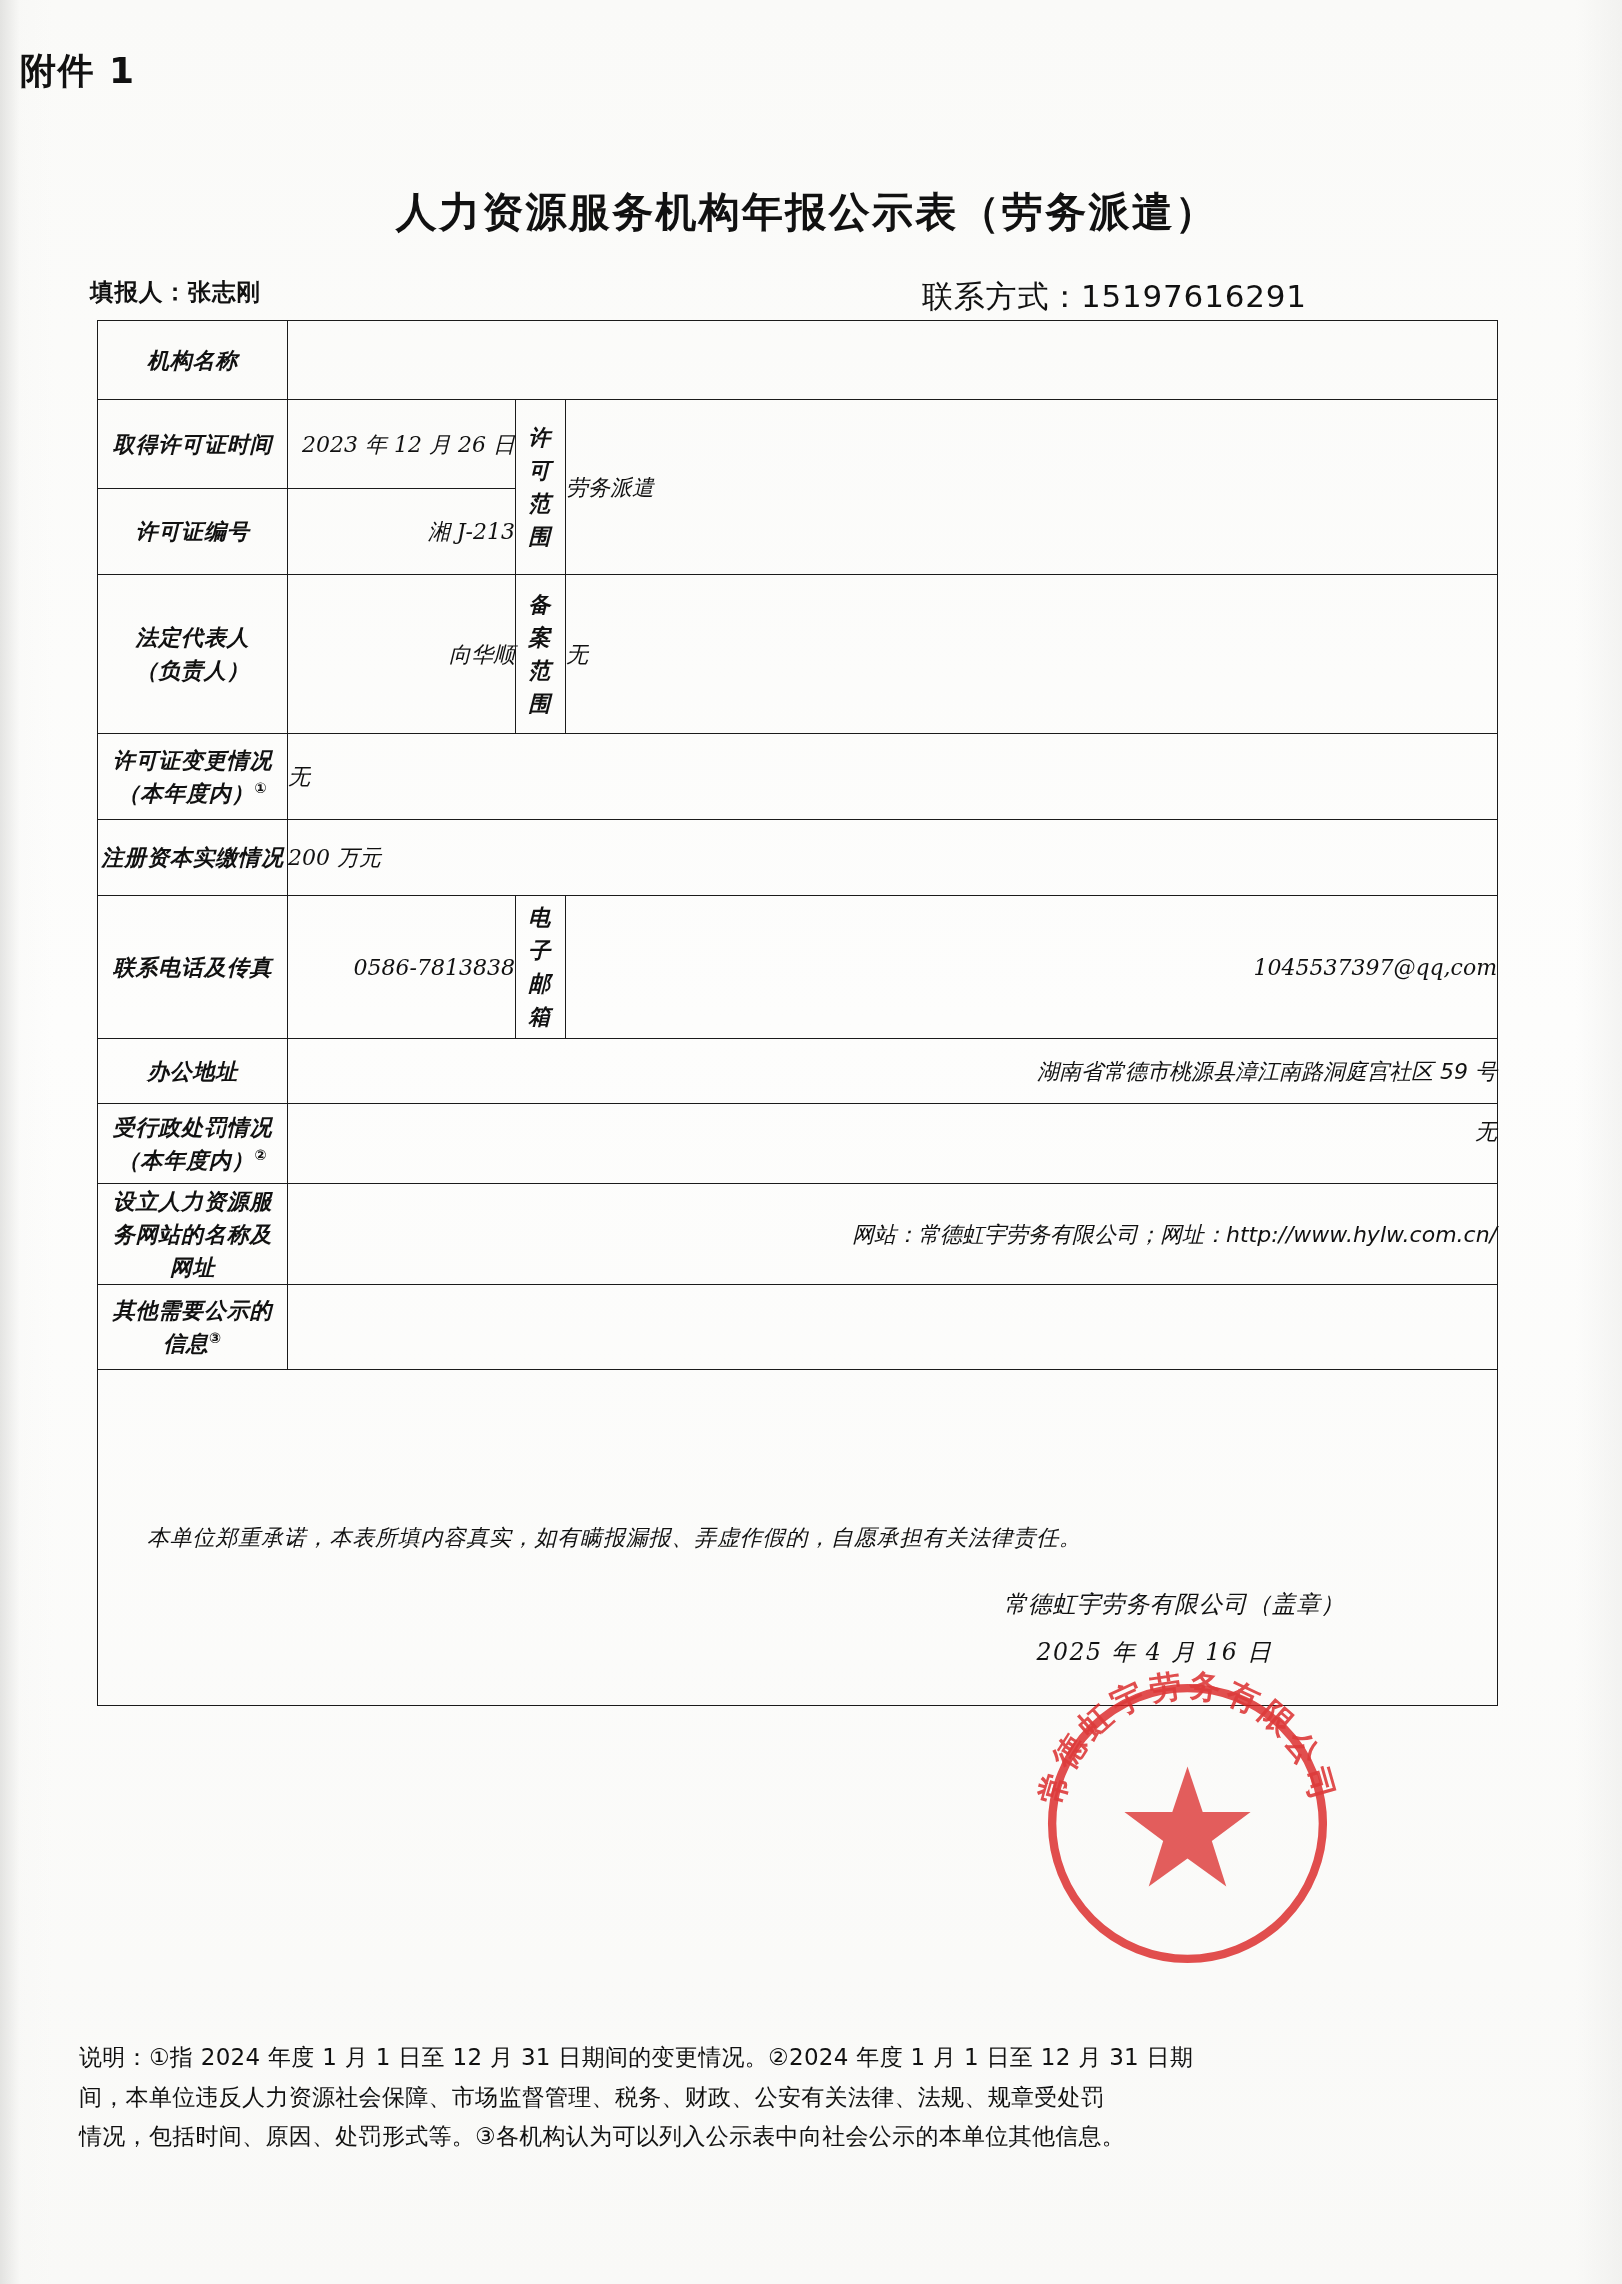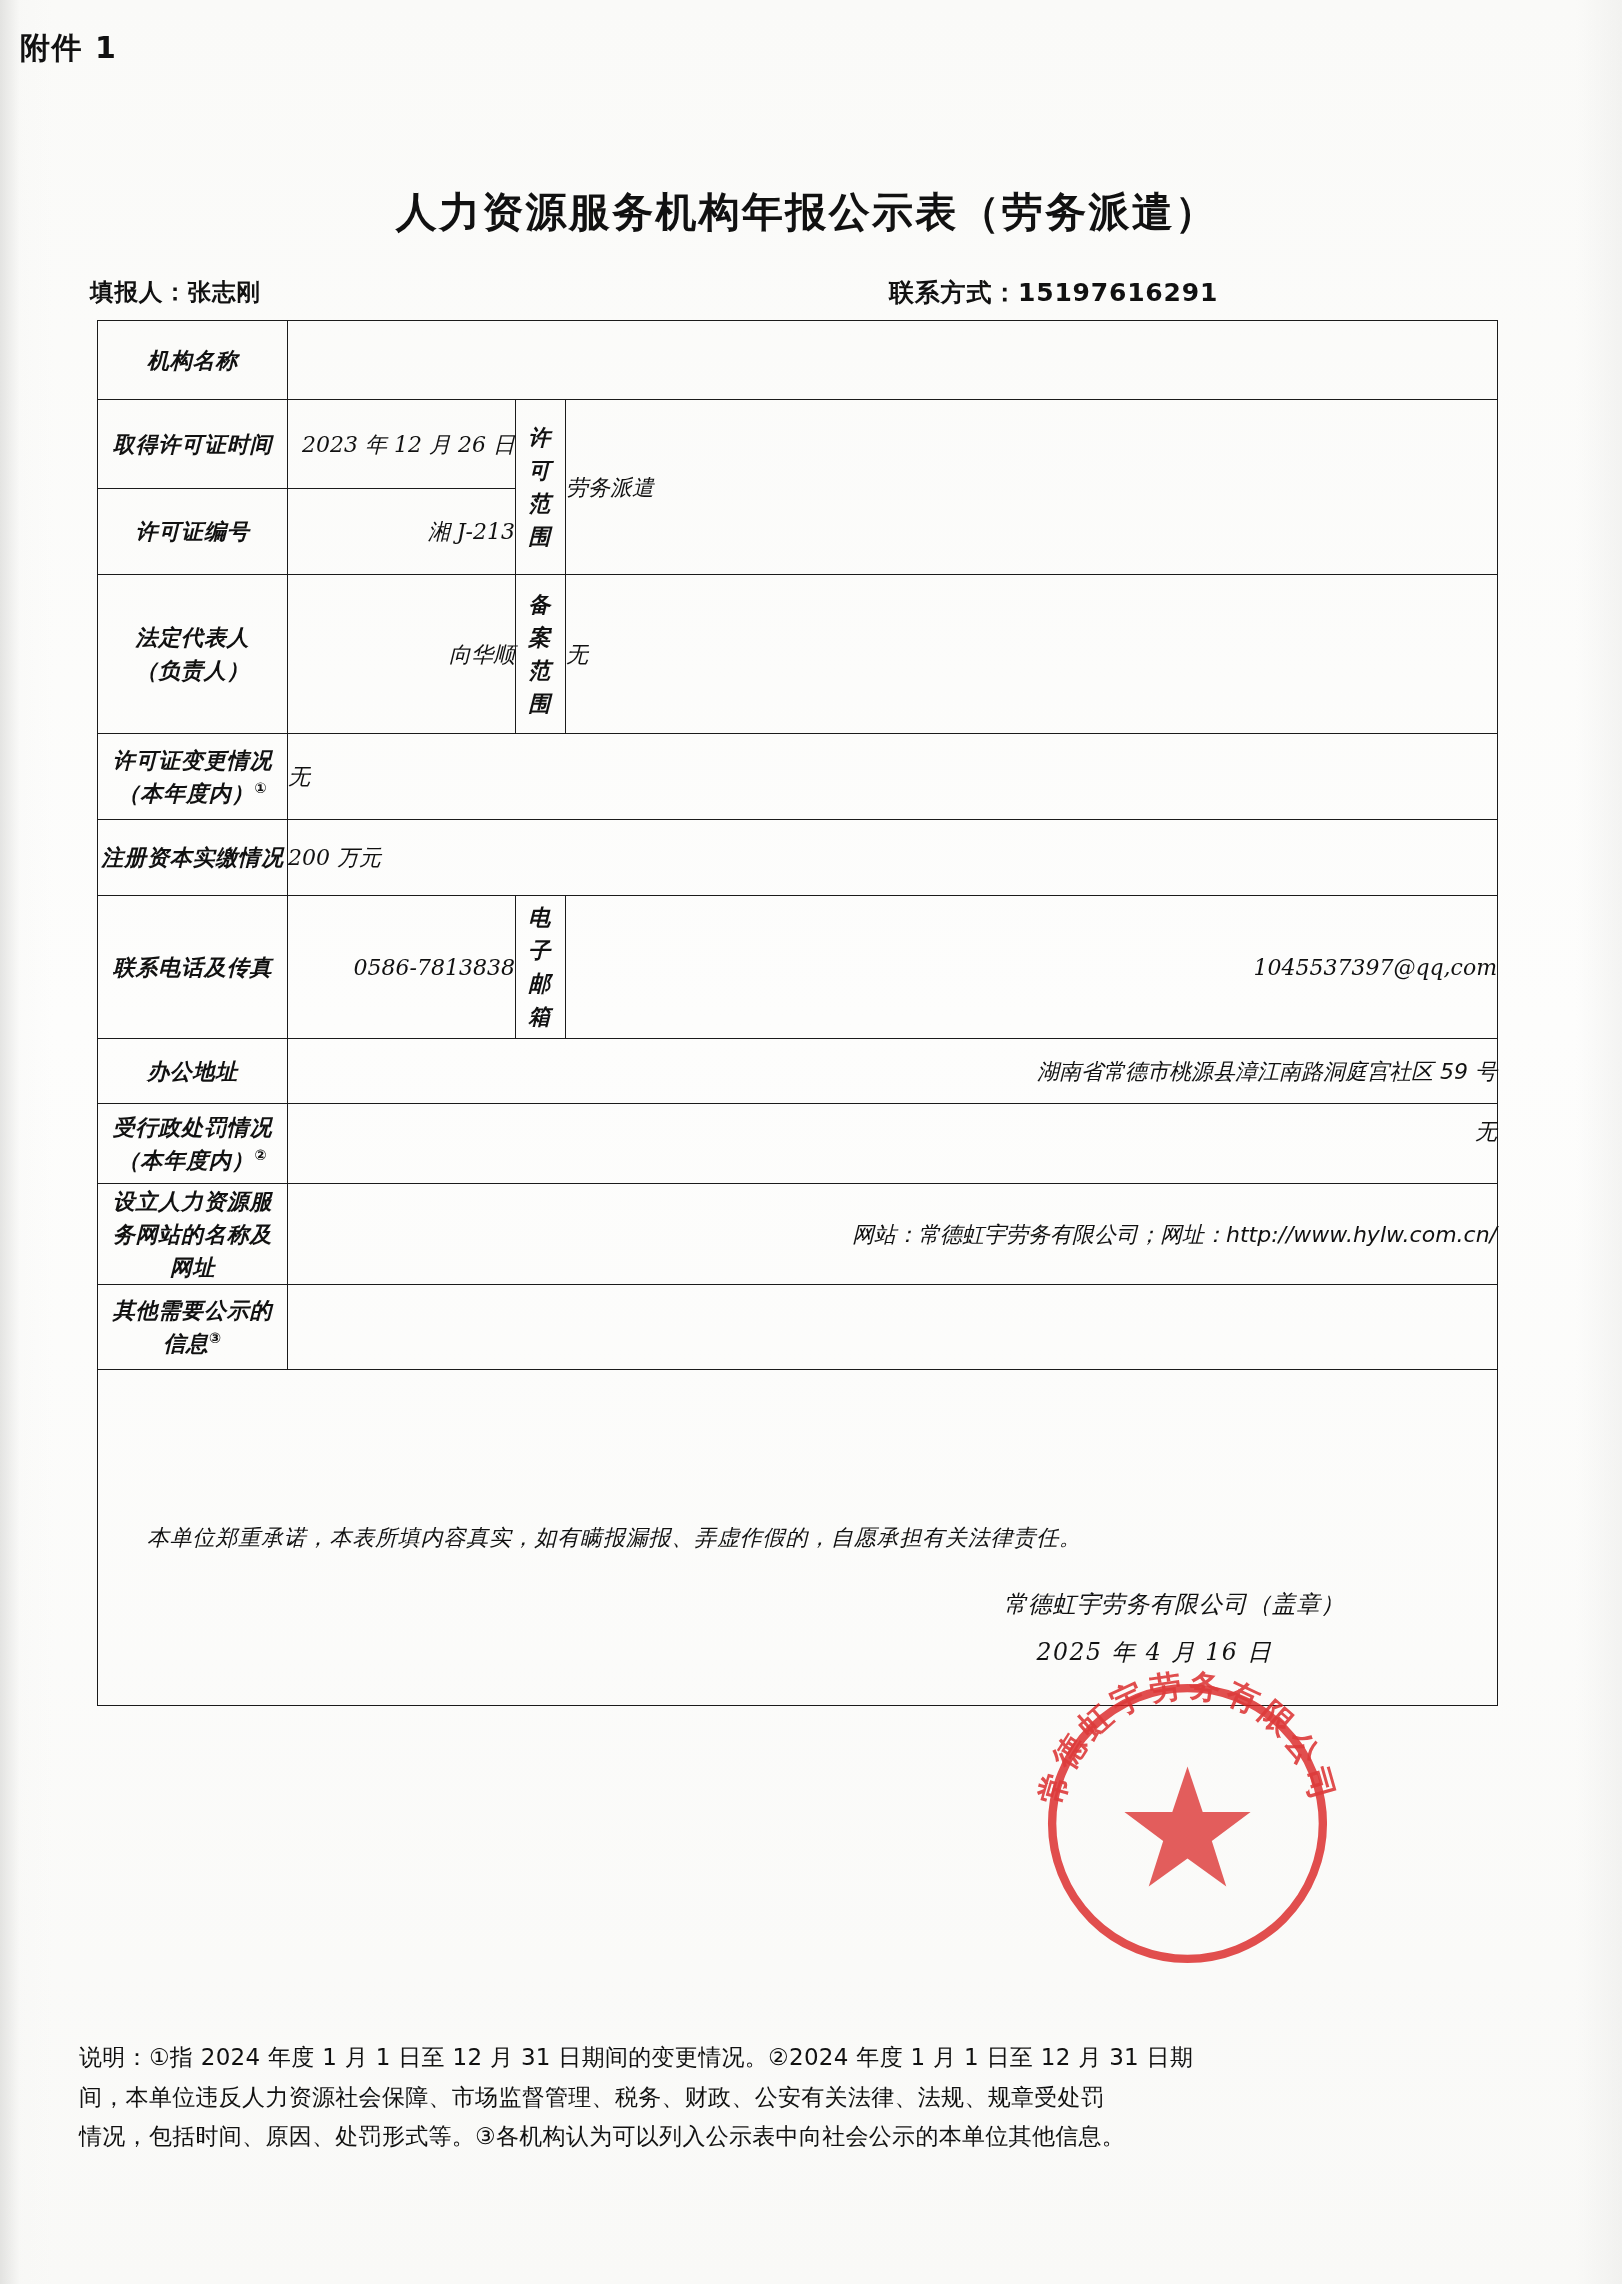--- a/index.html
+++ b/index.html
@@ -18,41 +18,41 @@
     background:
       linear-gradient(90deg, rgba(208,208,206,.55) 0px, rgba(244,244,242,.25) 20px, rgba(255,255,255,0) 53px),
       linear-gradient(270deg, rgba(226,226,224,.35) 0px, rgba(255,255,255,0) 46px),
       linear-gradient(180deg, rgba(250,250,248,1) 0%, rgba(253,253,252,1) 45%, rgba(249,249,247,1) 100%);
     pointer-events:none;
   }
   .page{position:absolute;inset:0;}
 
   
   .attach-label{
-    position:absolute;left:20px;top:28px;
-    font-size:30px;font-weight:700;letter-spacing:1.5px;
+    position:absolute;left:20px;top:47px;
+    font-size:36px;font-weight:700;letter-spacing:1.5px;
     font-family:"DejaVu Sans","Liberation Sans",sans-serif;
   }
   .doc-title{
     position:absolute;left:0;right:8px;top:149px;
     text-align:center;
     font-size:41px;font-weight:700;letter-spacing:2.3px;
     font-family:"DejaVu Sans","Liberation Sans",sans-serif;
     margin-top:36px;
   }
   .meta-row{
     position:absolute;left:90px;top:276px;width:1325px;height:33px;
   }
   .meta-filler{
     position:absolute;left:0;top:0;
     font-size:23.6px;font-weight:700;letter-spacing:0.8px;
   }
   .meta-contact{
-    position:absolute;left:799px;top:0;
-    font-size:25px;font-weight:700;letter-spacing:0.8px;
+    position:absolute;left:832px;top:0;
+    font-size:31px;font-weight:400;letter-spacing:0.8px;
   }
 
   
   table.form{
     position:absolute;
     left:97px;top:320px;
     width:1401px;
     border-collapse:collapse;
     table-layout:fixed;
   }

